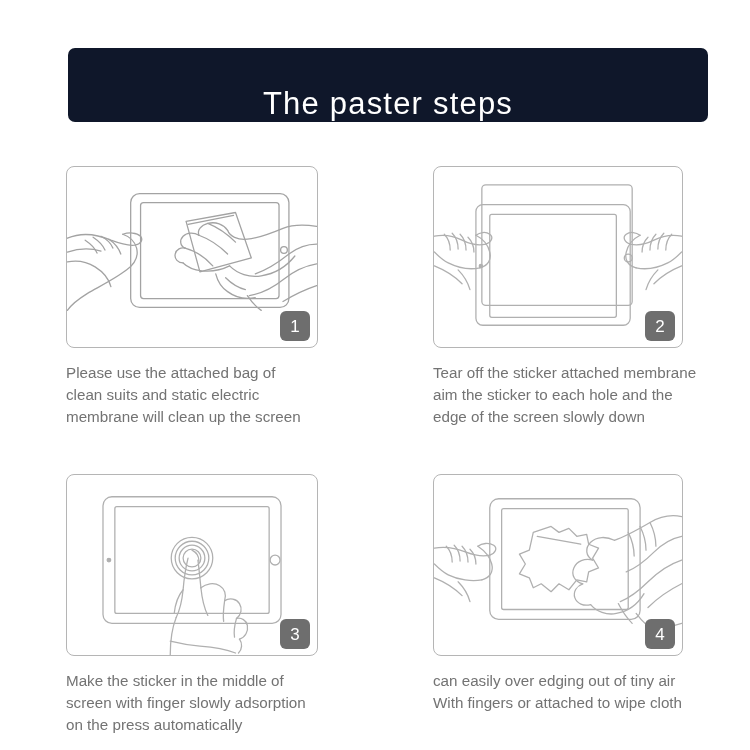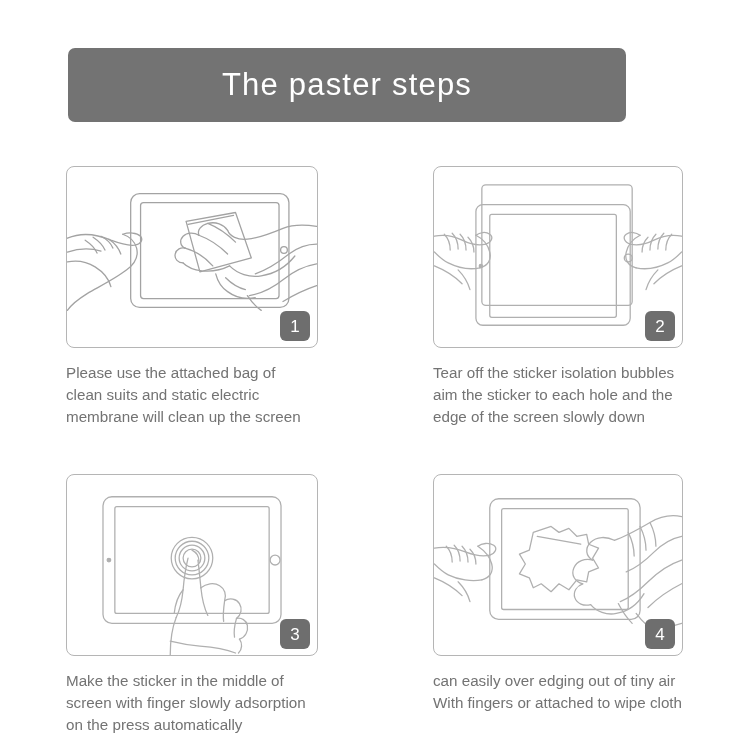--- a/index.html
+++ b/index.html
@@ -13,27 +13,27 @@
     position: relative;
     font-family: "Liberation Sans", "DejaVu Sans", sans-serif;
     overflow: hidden;
   }
 
   
   #header-bar {
     position: absolute;
     left: 68px;
     top: 48px;
-    width: 558px;
+    width: 640px;
     height: 74px;
-    background: #737373;
+    background: #0f172a;
     border-radius: 7px;
     box-sizing: border-box;
     display: flex;
-    align-items: center;
+    align-items: flex-end;
     justify-content: center;
   }
   #header-title {
     color: #ffffff;
     font-size: 31px;
     letter-spacing: 1.2px;
     font-weight: 400;
     white-space: nowrap;
   }
 
@@ -193,21 +193,21 @@
             <path d="M208 69 C202 72 196 78 194 86 C192 94 196 100 204 102"></path>
             <path d="M204 102 C214 104 226 102 236 97 C242 94 246 90 250 86"></path>
             <path d="M250 100 C240 104 230 110 222 118"></path>
             <path d="M226 104 C220 110 216 117 214 124"></path>
             <circle cx="196" cy="92" r="4"></circle>
           </g>
         </svg>
         <div class="step-badge">2</div>
       </div>
       <div class="step-caption">
-        <div>Tear off the sticker isolation bubbles</div>
+        <div>Tear off the sticker attached membrane</div>
         <div>aim the sticker to each hole and the</div>
         <div>edge of the screen slowly down</div>
       </div>
     </div>
 
   </div>
 
   <div class="row-gap"></div>
 
   <div class="step-row">

